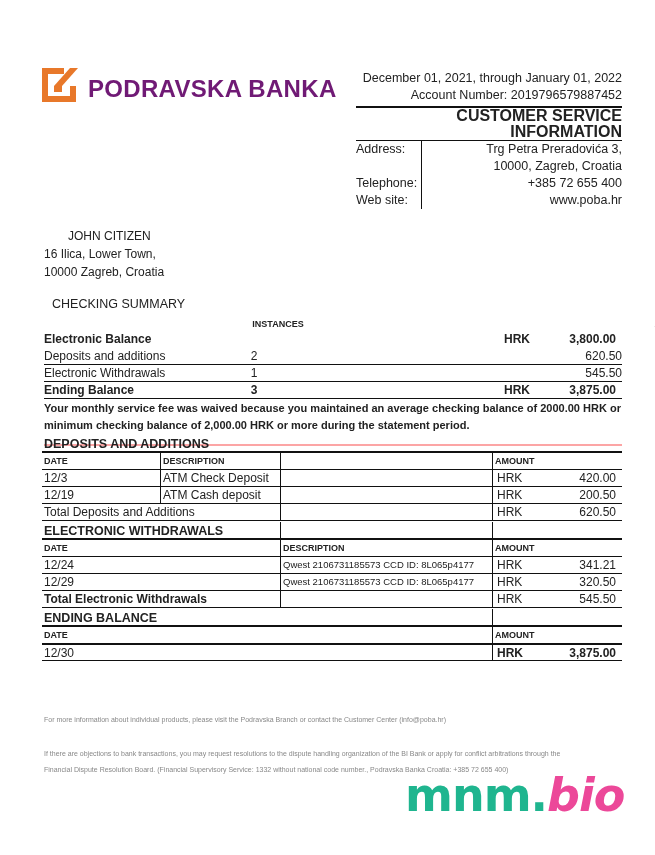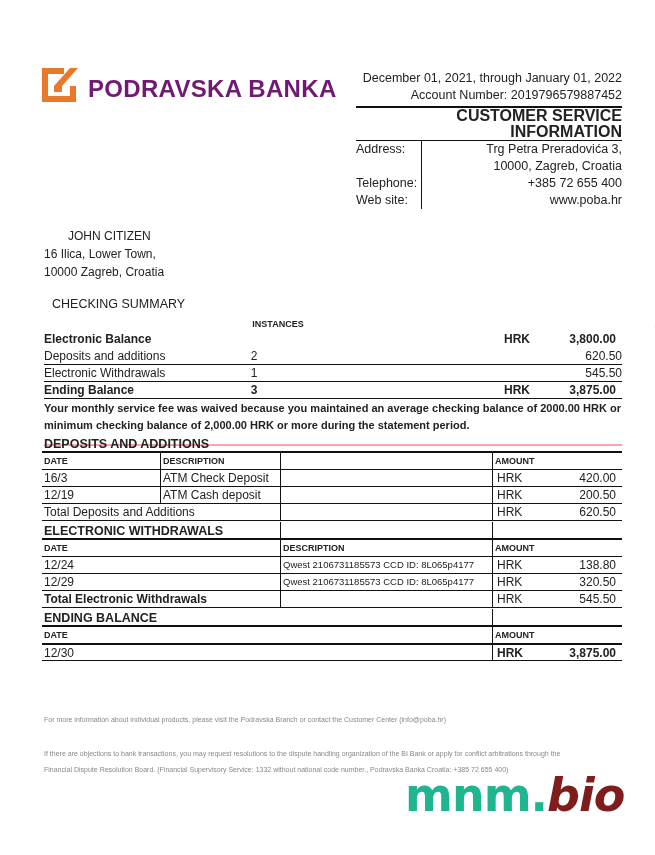--- a/index.html
+++ b/index.html
@@ -43,21 +43,21 @@
     .bold { font-weight: bold; }
 
     .g1 { grid-template-columns: 118px 120px 212px 130px; }
     .g2 { grid-template-columns: 238px 212px 130px; }
     .g3 { grid-template-columns: 450px 130px; }
 
     .foot { position: absolute; left: 44px; font-size: 7px; color: #888; line-height: 16px; width: 520px; }
 
     .wm { position: absolute; left: 405px; top: 768px; font-family: "DejaVu Sans", sans-serif; font-weight: bold; font-size: 46px; letter-spacing: -1px; }
     .wm .a { color: #1fb58f; }
-    .wm .b { color: #7f1d1d; font-style: italic; margin-top: 23px; }
+    .wm .b { color: #ec4899; font-style: italic; margin-top: 23px; }
   </style>
 </head>
 <body>
 
 <div class="logo">
   <span class="logo-mark">
     <svg width="40" height="40" viewBox="0 0 40 40">
       <path d="M2 4 H24 V10 H8 V32 H30 V22 H36 V38 H2 Z" fill="#e8782a"></path>
       <path d="M14 22 L30 4 L38 4 L22 22 Z" fill="#e8782a"></path>
       <path d="M14 22 L22 22 L22 28 L14 28 Z" fill="#e8782a"></path>
@@ -125,21 +125,21 @@
 
 <div class="tbl" style="top:435px;">
   <div class="sec">DEPOSITS AND ADDITIONS</div>
   <div class="row hd g1">
     <div>DATE</div>
     <div class="vl">DESCRIPTION</div>
     <div class="vl"></div>
     <div class="vl">AMOUNT</div>
   </div>
   <div class="row g1">
-    <div>16/3</div>
+    <div>12/3</div>
     <div class="vl">ATM Check Deposit</div>
     <div class="vl"></div>
     <div class="vl amt">
       <span>HRK</span>
       <span>420.00</span>
     </div>
   </div>
   <div class="row g1">
     <div>12/19</div>
     <div class="vl">ATM Cash deposit</div>
@@ -168,21 +168,21 @@
   <div class="row hd g2">
     <div>DATE</div>
     <div class="vl">DESCRIPTION</div>
     <div class="vl">AMOUNT</div>
   </div>
   <div class="row g2">
     <div>12/24</div>
     <div class="vl small">Qwest 2106731185573 CCD ID: 8L065p4177</div>
     <div class="vl amt">
       <span>HRK</span>
-      <span>138.80</span>
+      <span>341.21</span>
     </div>
   </div>
   <div class="row g2">
     <div>12/29</div>
     <div class="vl small">Qwest 2106731185573 CCD ID: 8L065p4177</div>
     <div class="vl amt">
       <span>HRK</span>
       <span>320.50</span>
     </div>
   </div>

